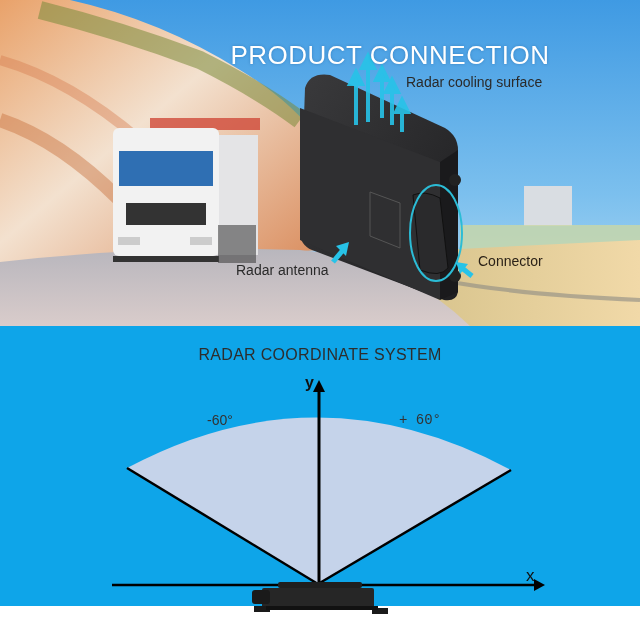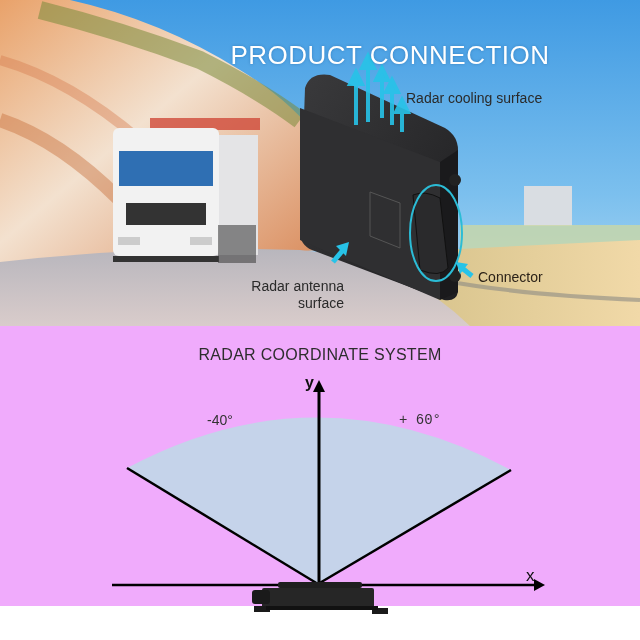--- a/index.html
+++ b/index.html
@@ -1,25 +1,25 @@
 <!DOCTYPE html>
 <html><head>
 <meta charset="utf-8">
 <style>
   html, body { margin: 0; padding: 0; background: #ffffff; }
   body { width: 640px; height: 640px; position: relative; overflow: hidden; font-family: "Liberation Sans", sans-serif; }
   .hero { position: absolute; left: 0; top: 0; width: 640px; height: 326px; overflow: hidden; }
   .hero svg { position: absolute; left: 0; top: 0; }
   .hero-title { position: absolute; left: 0; top: 12px; width: 640px; text-align: center; padding-left: 140px; box-sizing: border-box;
     color: #ffffff; font-size: 26px; letter-spacing: 0.5px; text-shadow: 0 0 3px rgba(0,60,120,0.35); margin-top: 28px; }
-  .callout { position: absolute; color: #2a2a2a; font-size: 14px; line-height: 17px; margin-top: 16px; }
+  .callout { position: absolute; color: #2a2a2a; font-size: 14px; line-height: 17px; }
   .callout.cooling { left: 406px; top: 74px; }
-  .callout.antenna { left: 236px; top: 262px; text-align: right; width: 108px; }
+  .callout.antenna { left: 236px; top: 262px; text-align: left; width: 108px; }
   .callout.connector { left: 478px; top: 253px; color: #2b2218; text-align: center; }
-  .diagram { position: absolute; left: 0; top: 326px; width: 640px; height: 280px; background: #f0abfc; }
+  .diagram { position: absolute; left: 0; top: 326px; width: 640px; height: 280px; background: #0ea5e9; }
   .diagram-title { position: absolute; left: 0; top: 20px; width: 640px; text-align: center; padding-left: 0; font-size: 16px; color: #2d2d2d; letter-spacing: 0.3px; }
   .diagram svg { position: absolute; left: 0; top: 0; }
   .angle { position: absolute; font-size: 14px; color: #333; }
   .angle.left { left: 207px; top: 86px; }
   .angle.right { left: 399px; top: 86px; font-family: Liberation Mono, monospace; }
   .axis-label { position: absolute; font-size: 16px; color: #111; font-weight: bold; }
   .axis-label.y { left: 305px; top: 48px; }
   .axis-label.x { left: 526px; top: 240px; font-weight: normal; font-size: 17px; }
 </style>
 </head>
@@ -109,21 +109,20 @@
     <g>
       <line x1="472" y1="276" x2="462" y2="268" stroke="#27c3e8" stroke-width="5"></line>
       <polygon points="456,262 468,264 460,274" fill="#27c3e8"></polygon>
     </g>
   </svg>
 
   <div class="hero-title">PRODUCT CONNECTION</div>
   <div class="callout cooling">Radar cooling surface</div>
   <div class="callout antenna">
     <div>Radar antenna</div>
-    <div>surface</div>
   </div>
   <div class="callout connector">Connector</div>
 </div>
 
 <div class="diagram">
   <div class="diagram-title">RADAR COORDINATE SYSTEM</div>
   <svg width="640" height="314" viewBox="0 0 640 314">
 
     <path d="M318,258 L127,142 Q318,40 511,144 Z" fill="#c5d3ea"></path>
     <line x1="318" y1="258" x2="127" y2="142" stroke="#000" stroke-width="2.5"></line>
@@ -137,17 +136,17 @@
 
     <g>
       <rect x="278" y="256" width="84" height="6" rx="2" fill="#1f1f1f"></rect>
       <rect x="262" y="262" width="112" height="20" rx="2" fill="#262626"></rect>
       <rect x="252" y="264" width="18" height="14" rx="3" fill="#1a1a1a"></rect>
       <rect x="254" y="280" width="16" height="6" fill="#1a1a1a"></rect>
       <rect x="372" y="282" width="16" height="6" fill="#1a1a1a"></rect>
       <rect x="266" y="280" width="112" height="4" fill="#111"></rect>
     </g>
   </svg>
-  <div class="angle left">-40°</div>
+  <div class="angle left">-60°</div>
   <div class="angle right">+ 60°</div>
   <div class="axis-label y">y</div>
   <div class="axis-label x">x</div>
 </div>
 
 </body></html>

